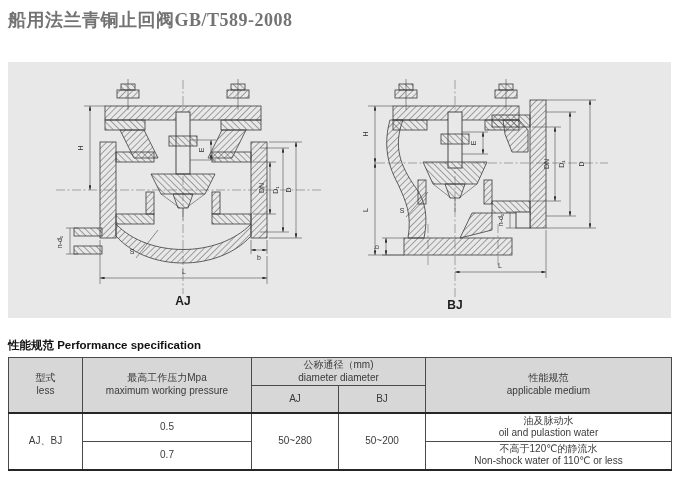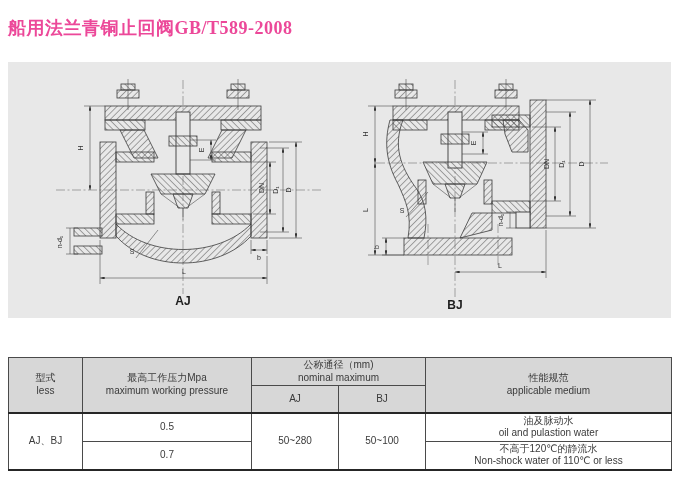--- a/index.html
+++ b/index.html
@@ -1,20 +1,20 @@
 <!DOCTYPE html>
 <html><head>
 <meta charset="utf-8">
 <style>
   html,body{margin:0;padding:0;background:#ffffff;}
   .screen{position:relative;width:679px;height:484px;background:#fff;overflow:hidden;
           font-family:"Liberation Sans","DejaVu Sans",sans-serif;color:#333;}
-  .doc-title{position:absolute;left:8px;top:16px;width:660px;
+  .doc-title{position:absolute;left:8px;top:8px;width:660px;
              font-family:"Liberation Serif","DejaVu Serif",serif;
-             font-weight:bold;font-size:18px;letter-spacing:.5px;color:#ec4899;}
+             font-weight:bold;font-size:18px;letter-spacing:.5px;color:#737373;}
   .drawing-panel{position:absolute;left:8px;top:62px;width:663px;height:256px;background:#e8e8e8;}
   .drawing-panel svg{display:block;}
   .spec-heading{position:absolute;left:8px;top:338px;font-size:11.5px;font-weight:bold;color:#111;}
   .spec-table{position:absolute;left:8px;top:357px;width:663px;border-collapse:collapse;
               table-layout:fixed;font-size:10px;color:#3a3a3a;}
   .spec-table th,.spec-table td{border:1px solid #4a4a4a;text-align:center;vertical-align:middle;
               padding:1px 2px;font-weight:normal;line-height:1.25;}
   .spec-table{border:1px solid #3a3a3a;border-bottom:2px solid #262626;}
   .spec-table thead{background:#d7d7d7;border-bottom:2px solid #262626;}
   .spec-table .h2{height:27px;}
@@ -224,20 +224,21 @@
 
         <line class="dim" x1="538" y1="168" x2="538" y2="216"></line>
         <line class="dim" x1="447" y1="210" x2="538" y2="210" marker-start="url(#ar)" marker-end="url(#ar)"></line>
         <text class="dlab" x="492" y="206" text-anchor="middle">L</text>
 
         <text class="cap" x="447" y="247" text-anchor="middle">BJ</text>
       </g>
     </svg>
   </div>
 
+  <div class="spec-heading">性能规范 Performance specification</div>
 
   <table class="spec-table">
     <colgroup>
       <col style="width:74px">
         <col style="width:169px">
         <col style="width:87px">
         <col style="width:87px">
         <col style="width:246px">
     </colgroup>
     <thead>
@@ -245,38 +246,38 @@
         <th rowspan="2" class="cell-2line">
           <span>型式</span>
           <span>less</span>
         </th>
         <th rowspan="2" class="cell-2line">
           <span>最高工作压力Mpa</span>
           <span>maximum working pressure</span>
         </th>
         <th colspan="2" class="cell-2line">
           <span>公称通径（mm)</span>
-          <span>nominal maximum</span>
+          <span>diameter diameter</span>
         </th>
         <th rowspan="2" class="cell-2line">
           <span>性能规范</span>
           <span>applicable medium</span>
         </th>
       </tr>
       <tr class="h2">
         <th>AJ</th>
         <th>BJ</th>
       </tr>
     </thead>
     <tbody>
       <tr class="bodyrow">
         <td rowspan="2">AJ、BJ</td>
         <td>0.5</td>
         <td rowspan="2">50~280</td>
-        <td rowspan="2">50~100</td>
+        <td rowspan="2">50~200</td>
         <td class="cell-2line">
           <span>油及脉动水</span>
           <span>oil and pulastion water</span>
         </td>
       </tr>
       <tr class="bodyrow">
         <td>0.7</td>
         <td class="cell-2line">
           <span>不高于120℃的静流水</span>
           <span>Non-shock water of 110℃ or less</span>

